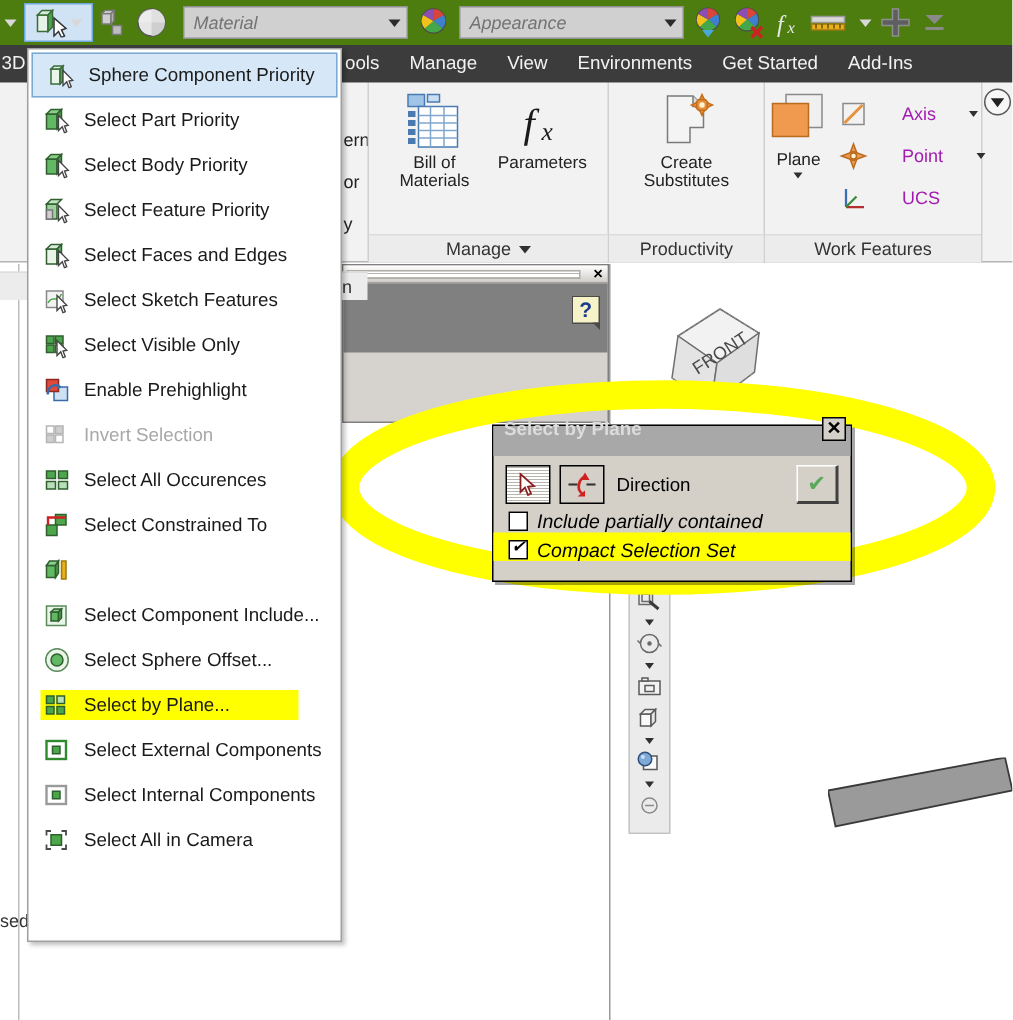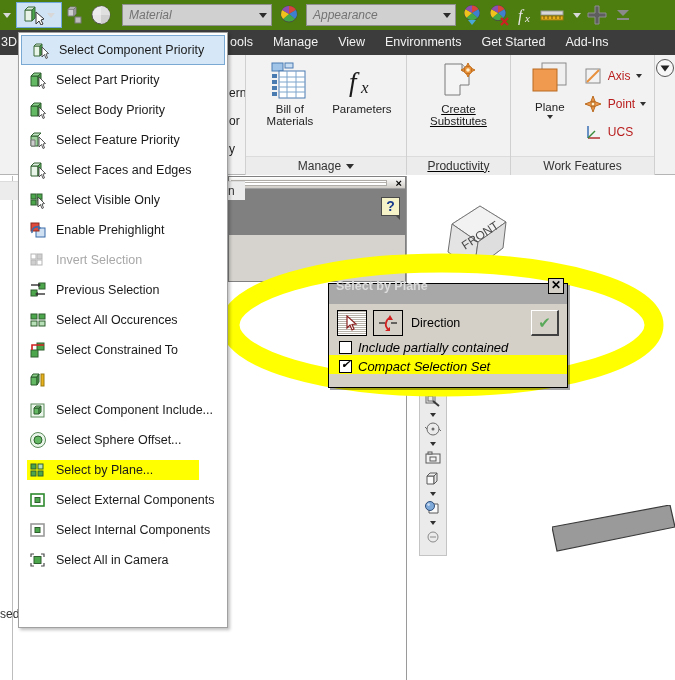--- a/index.html
+++ b/index.html
@@ -72,21 +72,21 @@
   .panel-label {
     height: 19px; line-height: 19px; text-align: center; font-size: 12px; color: #333;
     border-top: 1px solid #dcdcdc; background: #ececec;
     display:flex; align-items:center; justify-content:center; gap:5px;
   }
   .big-btn {
     width: 68px; display: flex; flex-direction: column; align-items: center; gap: 2px;
     font-size: 11.5px; color: #222; text-align: center; line-height: 12px;
   }
   .big-btn .lbl { white-space: pre-line; }
-  .small-row { display: flex; align-items: center; gap: 5px; font-size: 12px; color: #b91c1c; height: 26px;}
+  .small-row { display: flex; align-items: center; gap: 22px; font-size: 12px; color: #a21caf; height: 26px;}
 
   
   .frag-col {
     width: 18px; height: 120px; font-size: 12px; color: #222;
     display: flex; flex-direction: column; justify-content: center; gap: 14px;
     overflow: hidden; padding-left: 1px;
   }
   .browser-panel {
     position: absolute; left: 228px; top: 176px; width: 178px; height: 106px;
     background: #d6d3ce; border: 1px solid #808080;
@@ -358,21 +358,21 @@
           </span>
           <span class="lbl">Parameters</span>
         </div>
       </div>
       <div class="panel-label">
         <span>Manage</span>
         <span class="tri-down dark"></span>
       </div>
     </div>
 
-    <div class="panel" style="width:105px;text-decoration:underline;">
+    <div class="panel" style="width:105px;">
       <div class="panel-body">
         <div class="big-btn" style="width:88px;">
           <span>
             <svg width="42" height="40" viewBox="0 0 42 40">
               <path d="M8 3 h17 l7 7 v14 h-9 v10 h-15 z" fill="#f4f4f4" stroke="#7a7a7a"></path>
               <path d="M25 3 v7 h7" fill="#dcdcdc" stroke="#7a7a7a"></path>
               <g fill="#e8913c" stroke="#c46f1c">
                 <circle cx="31" cy="9" r="4.2"></circle>
                 <path d="M31 2 l1.6 3.5 h-3.2z M31 16 l1.6 -3.5 h-3.2z M24 9 l3.5 1.6 v-3.2z M38 9 l-3.5 1.6 v-3.2z"></path>
               </g>
@@ -636,21 +636,21 @@
 
     <div class="mi sel">
       <span class="mi-ic">
         <svg width="18" height="18" viewBox="0 0 18 18">
           <polygon points="2,5 8,5 8,15 2,15" fill="#eaf5ea" stroke="#3a6b3a"></polygon>
           <polygon points="2,5 4,3 10,3 8,5" fill="#dcecdc" stroke="#3a6b3a"></polygon>
           <polygon points="8,5 10,3 10,13 8,15" fill="#4ca64c" stroke="#3a6b3a"></polygon>
           <polygon points="10,6 10,16 12.5,13.5 14,17.5 15.5,16.8 14,13 16.5,12.5" fill="#fff" stroke="#444" stroke-width=".9"></polygon>
         </svg>
       </span>
-      <span class="mi-label">Select Component Priority</span>
+      <span class="mi-label">Sphere Component Priority</span>
     </div>
 
     <div class="mi">
       <span class="mi-ic">
         <svg width="18" height="18" viewBox="0 0 18 18">
           <polygon points="2,5 9,5 9,15 2,15" fill="#63b863" stroke="#2f5f2f"></polygon>
           <polygon points="2,5 5,2 12,2 9,5" fill="#8ace8a" stroke="#2f5f2f"></polygon>
           <polygon points="9,5 12,2 12,12 9,15" fill="#4a9a4a" stroke="#2f5f2f"></polygon>
           <polygon points="10,6 10,16 12.5,13.5 14,17.5 15.5,16.8 14,13 16.5,12.5" fill="#fff" stroke="#444" stroke-width=".9"></polygon>
         </svg>
@@ -687,20 +687,30 @@
         <svg width="18" height="18" viewBox="0 0 18 18">
           <polygon points="2,5 9,5 9,15 2,15" fill="#eaf5ea" stroke="#2f5f2f"></polygon>
           <polygon points="2,5 5,2 12,2 9,5" fill="#dcecdc" stroke="#2f5f2f"></polygon>
           <polygon points="9,5 12,2 12,12 9,15" fill="#63b863" stroke="#2f5f2f"></polygon>
           <polygon points="10,6 10,16 12.5,13.5 14,17.5 15.5,16.8 14,13 16.5,12.5" fill="#fff" stroke="#444" stroke-width=".9"></polygon>
         </svg>
       </span>
       <span class="mi-label">Select Faces and Edges</span>
     </div>
 
+    <div class="mi">
+      <span class="mi-ic">
+        <svg width="18" height="18" viewBox="0 0 18 18">
+          <rect x="2" y="3" width="11" height="11" fill="#f2f2f2" stroke="#888"></rect>
+          <path d="M3 11 C6 5, 9 12, 12 5" stroke="#4ca64c" fill="none"></path>
+          <polygon points="9,6 9,16 11.5,13.5 13,17.5 14.5,16.8 13,13 15.5,12.5" fill="#fff" stroke="#444" stroke-width=".9"></polygon>
+        </svg>
+      </span>
+      <span class="mi-label">Select Sketch Features</span>
+    </div>
 
     <div class="mi">
       <span class="mi-ic">
         <svg width="18" height="18" viewBox="0 0 18 18">
           <rect x="2" y="3" width="5" height="5" fill="#4ca64c" stroke="#2f5f2f"></rect>
           <rect x="2" y="9" width="5" height="5" fill="#4ca64c" stroke="#2f5f2f"></rect>
           <rect x="8" y="3" width="5" height="5" fill="#4ca64c" stroke="#2f5f2f"></rect>
           <rect x="8" y="9" width="5" height="5" fill="#d9ecd9" stroke="#2f5f2f"></rect>
           <polygon points="9,6 9,16 11.5,13.5 13,17.5 14.5,16.8 13,13 15.5,12.5" fill="#fff" stroke="#444" stroke-width=".9"></polygon>
         </svg>
@@ -725,33 +735,20 @@
         <svg width="18" height="18" viewBox="0 0 18 18">
           <rect x="2" y="3" width="5" height="5" fill="#ffffff" stroke="#b5b5b5"></rect>
           <rect x="2" y="9" width="5" height="5" fill="#cfcfcf" stroke="#b5b5b5"></rect>
           <rect x="8" y="3" width="5" height="5" fill="#cfcfcf" stroke="#b5b5b5"></rect>
           <rect x="8" y="9" width="5" height="5" fill="#ffffff" stroke="#b5b5b5"></rect>
         </svg>
       </span>
       <span class="mi-label">Invert Selection</span>
     </div>
 
-    <div class="mi">
-      <span class="mi-ic">
-        <svg width="18" height="18" viewBox="0 0 18 18">
-          <rect x="2" y="9" width="6" height="6" fill="#4ca64c" stroke="#2f5f2f"></rect>
-          <rect x="10" y="2" width="6" height="6" fill="#4ca64c" stroke="#2f5f2f"></rect>
-          <path d="M2 4 h7" stroke="#333" stroke-width="1.4"></path>
-            <polygon points="9,2 12,4 9,6" fill="#333"></polygon>
-          <path d="M16 13 h-7" stroke="#333" stroke-width="1.4"></path>
-            <polygon points="9,11 6,13 9,15" fill="#333"></polygon>
-        </svg>
-      </span>
-      <span class="mi-label">Previous Selection</span>
-    </div>
 
     <div class="mi">
       <span class="mi-ic">
         <svg width="18" height="18" viewBox="0 0 18 18">
           <rect x="2" y="3" width="6" height="5" fill="#4ca64c" stroke="#2f5f2f"></rect>
           <rect x="10" y="3" width="6" height="5" fill="#4ca64c" stroke="#2f5f2f"></rect>
           <rect x="2" y="10" width="6" height="5" fill="#b8e0b8" stroke="#2f5f2f"></rect>
           <rect x="10" y="10" width="6" height="5" fill="#b8e0b8" stroke="#2f5f2f"></rect>
         </svg>
       </span>

